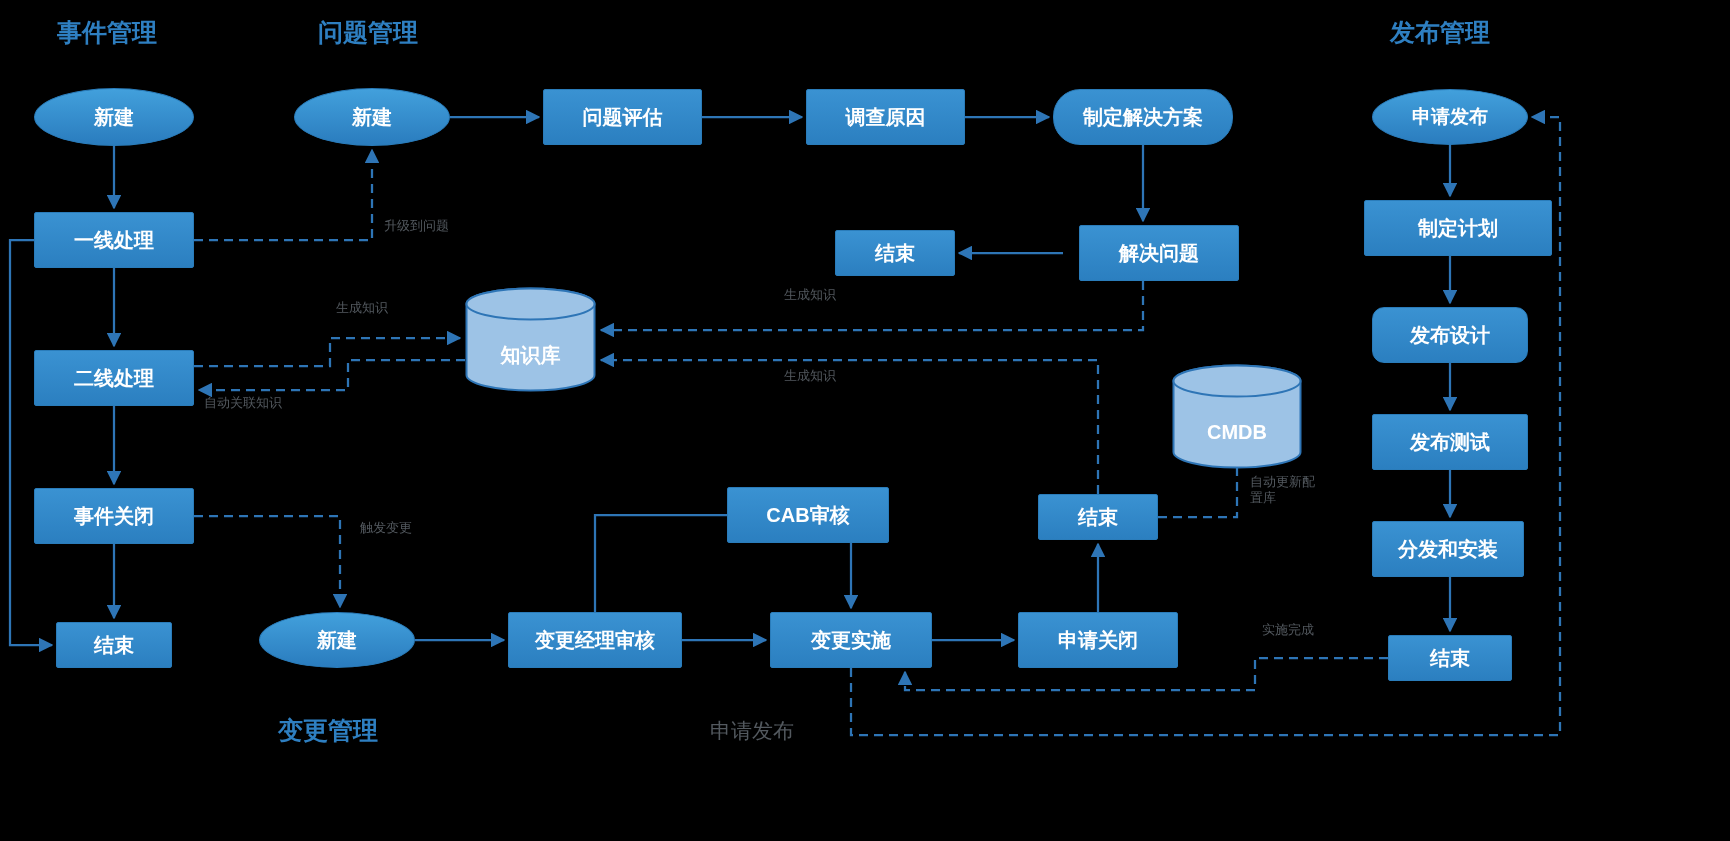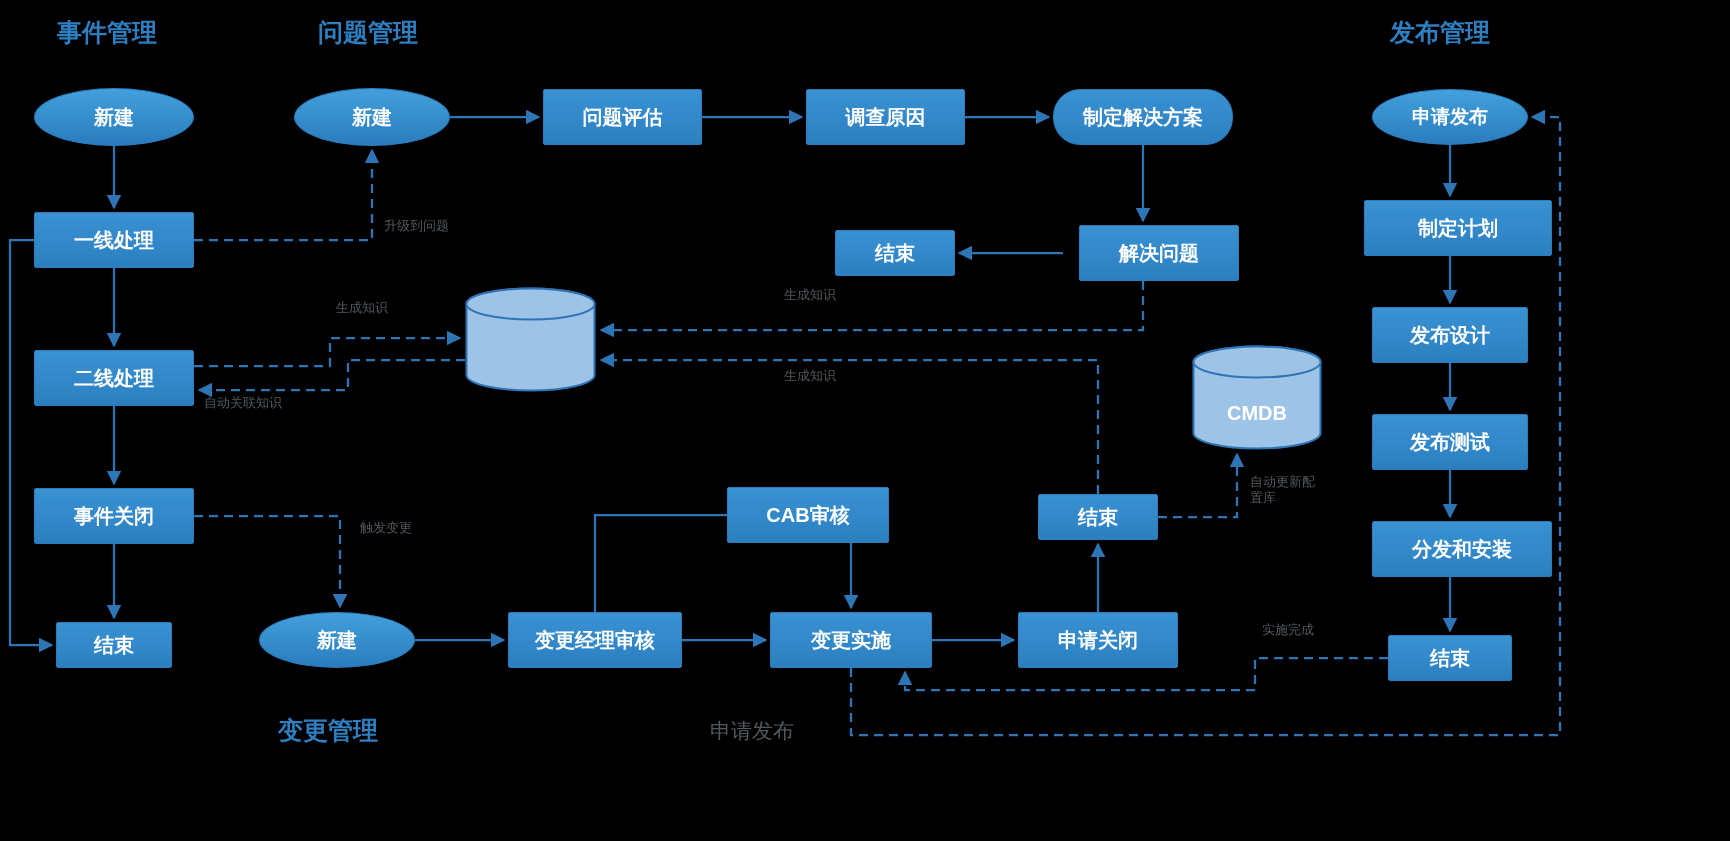--- a/index.html
+++ b/index.html
@@ -90,33 +90,34 @@
 
   <div class="node ellipse" style="left:259px;top:612px;width:156px;height:56px;">新建</div>
   <div class="node rect" style="left:508px;top:612px;width:174px;height:56px;">变更经理审核</div>
   <div class="node rect" style="left:727px;top:487px;width:162px;height:56px;">CAB审核</div>
   <div class="node rect" style="left:770px;top:612px;width:162px;height:56px;">变更实施</div>
   <div class="node rect" style="left:1018px;top:612px;width:160px;height:56px;">申请关闭</div>
   <div class="node rect" style="left:1038px;top:494px;width:120px;height:46px;">结束</div>
 
   <div class="node ellipse" style="left:1372px;top:89px;width:156px;height:56px;font-size:19px;">申请发布</div>
   <div class="node rect" style="left:1364px;top:200px;width:188px;height:56px;">制定计划</div>
-  <div class="node rect" style="left:1372px;top:307px;width:156px;height:56px;">发布设计</div>
+  <div class="node rect" style="left:1372px;top:307px;width:156px;height:56px;border-radius:12px;">发布设计</div>
   <div class="node rect" style="left:1372px;top:414px;width:156px;height:56px;">发布测试</div>
-  <div class="node rect" style="left:1372px;top:521px;width:180px;height:56px;">分发和安装</div>
+  <div class="node rect" style="left:1372px;top:521px;width:152px;height:56px;">分发和安装</div>
   <div class="node rect" style="left:1388px;top:635px;width:124px;height:46px;">结束</div>
 
   <div class="cyl" style="left:465px;top:287px;width:131px;height:105px;">
     <svg width="131" height="105" viewBox="0 0 131 105">
       <path d="M1.5 17 A64 15.5 0 0 1 129.5 17 L129.5 88 A64 15.5 0 0 1 1.5 88 Z" fill="#9DC3E6" stroke="#2E75B6" stroke-width="2"></path>
       <ellipse cx="65.5" cy="17" rx="64" ry="15.5" fill="#9DC3E6" stroke="#2E75B6" stroke-width="2"></ellipse>
     </svg>
+    <div class="cyl-label">知识库</div>
   </div>
 
-  <div class="cyl" style="left:1172px;top:345px;width:130px;height:105px;margin-left:20px;">
+  <div class="cyl" style="left:1172px;top:364px;width:130px;height:105px;">
     <svg width="130" height="105" viewBox="0 0 130 105">
       <path d="M1.5 17 A63.5 15.5 0 0 1 128.5 17 L128.5 88 A63.5 15.5 0 0 1 1.5 88 Z" fill="#9DC3E6" stroke="#2E75B6" stroke-width="2"></path>
       <ellipse cx="65" cy="17" rx="63.5" ry="15.5" fill="#9DC3E6" stroke="#2E75B6" stroke-width="2"></ellipse>
     </svg>
     <div class="cyl-label">CMDB</div>
   </div>
 
   <div class="edge-label" style="left:384px;top:218px;">升级到问题</div>
   <div class="edge-label" style="left:336px;top:300px;">生成知识</div>
   <div class="edge-label" style="left:204px;top:395px;">自动关联知识</div>

